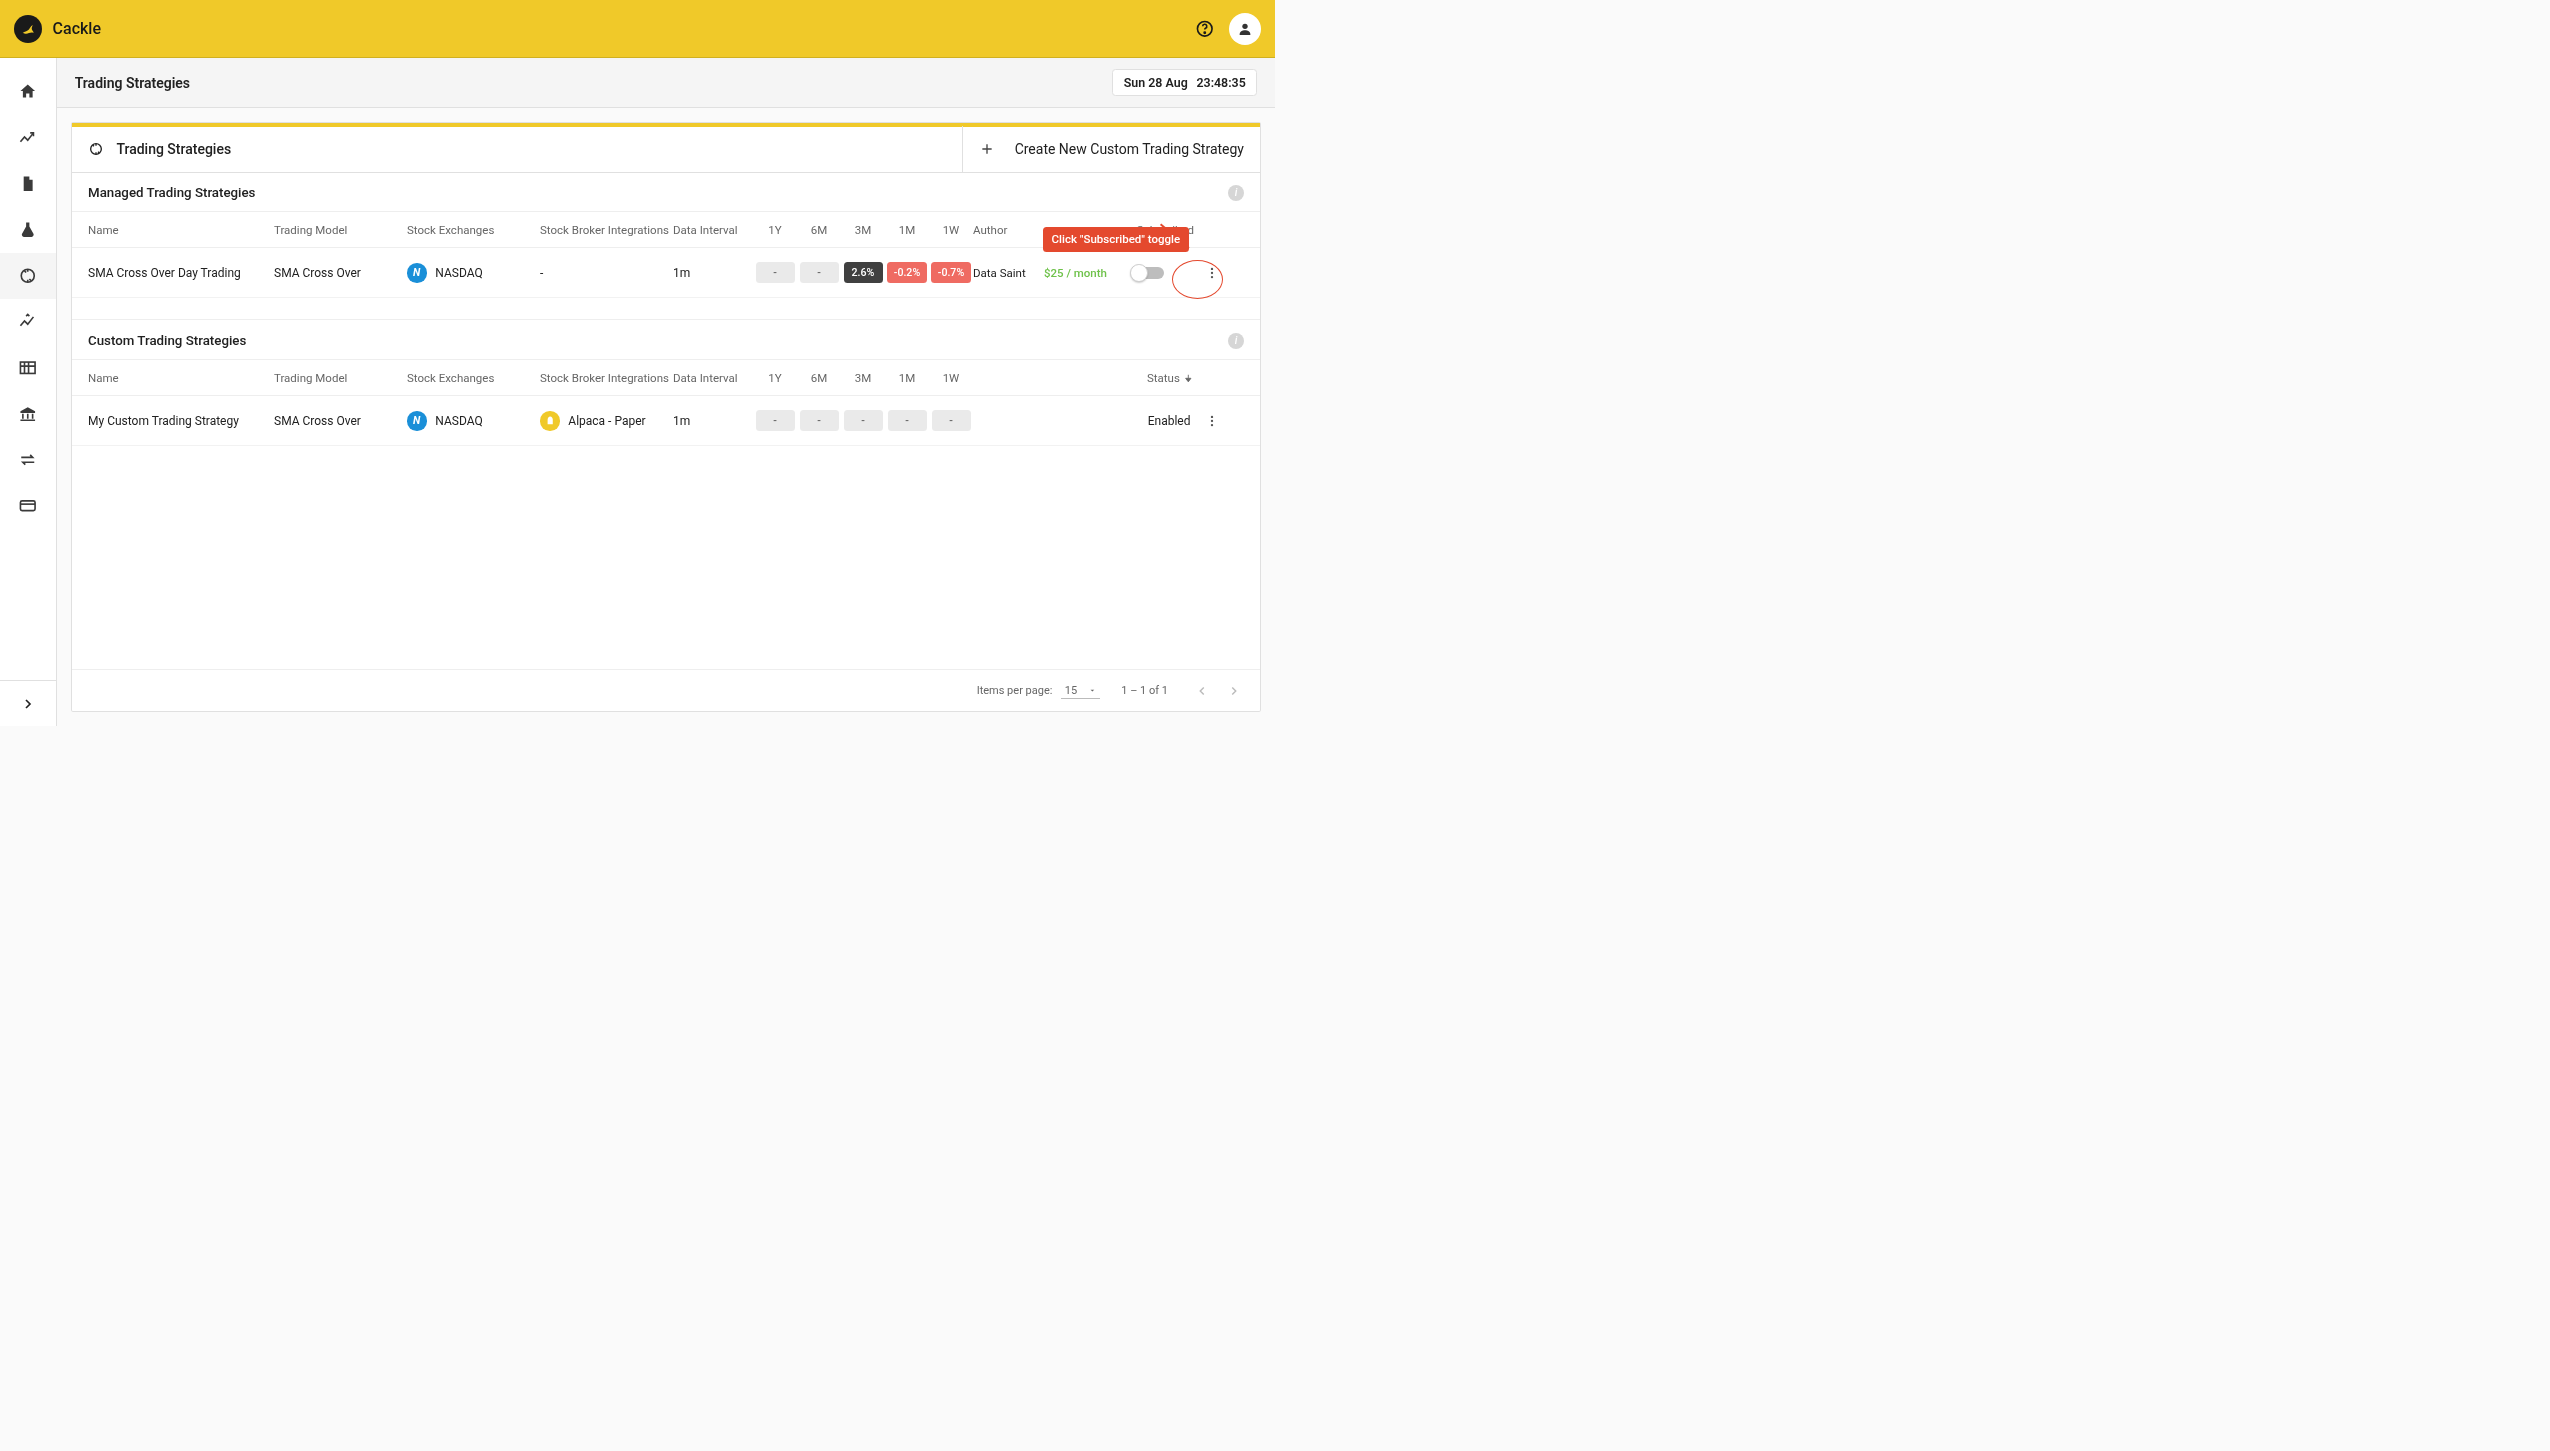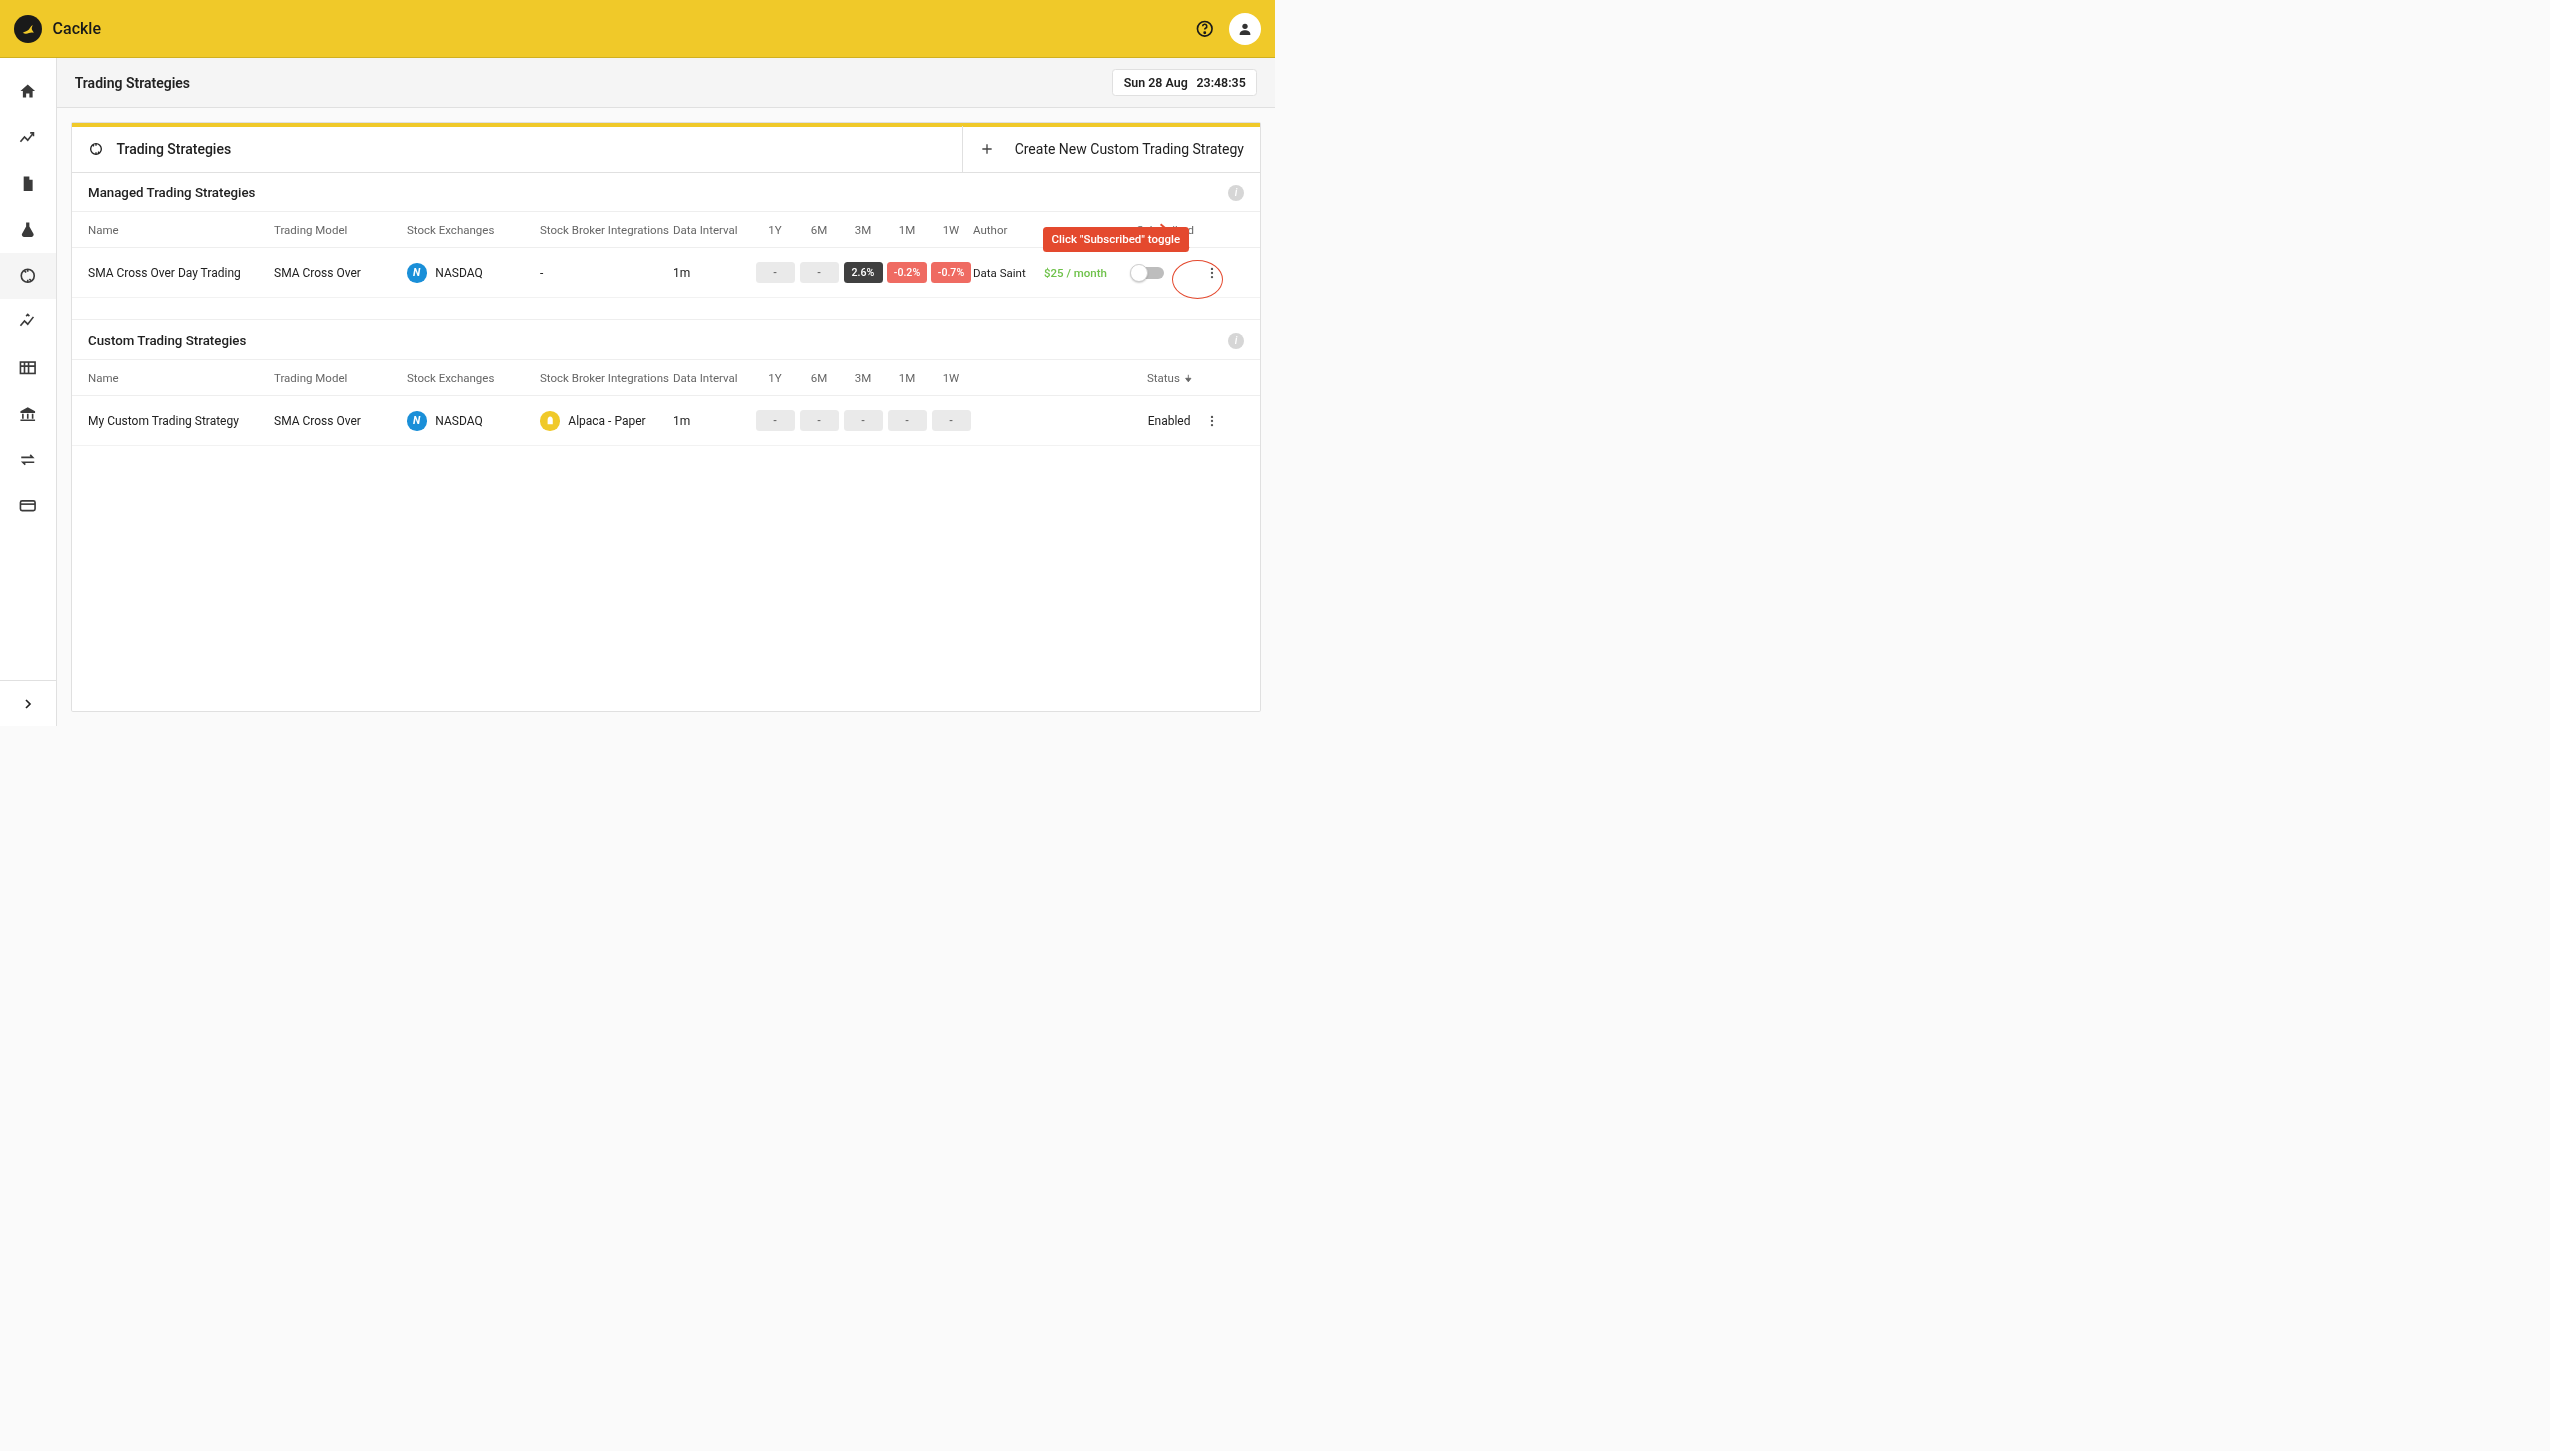--- a/index.html
+++ b/index.html
@@ -329,20 +329,44 @@
               <div class="kebab">
                 <svg width="14" height="14" viewBox="0 0 24 24" fill="currentColor">
                     <circle cx="12" cy="5" r="2"></circle>
                     <circle cx="12" cy="12" r="2"></circle>
                     <circle cx="12" cy="19" r="2"></circle>
                   </svg>
               </div>
             </div>
           </div>
 
+          <div class="paginator">
+            <div class="pg-size">
+              <span>Items per page:</span>
+              <div class="pg-select">
+                <span>15</span>
+                <svg width="8.8" height="8.8" viewBox="0 0 24 24" fill="#666">
+                    <path d="M7 10l5 5 5-5z"></path>
+                  </svg>
+              </div>
+            </div>
+            <span>1 – 1 of 1</span>
+            <div class="pg-nav">
+              <div class="pg-btn">
+                <svg width="14" height="14" viewBox="0 0 24 24" fill="none" stroke="currentColor" stroke-width="2.5">
+                    <path d="M15 6l-6 6 6 6"></path>
+                  </svg>
+              </div>
+              <div class="pg-btn">
+                <svg width="14" height="14" viewBox="0 0 24 24" fill="none" stroke="currentColor" stroke-width="2.5">
+                    <path d="M9 6l6 6-6 6"></path>
+                  </svg>
+              </div>
+            </div>
+          </div>
 
           <div class="callout" style="top:104px; right:71px;">
             <span>Click "Subscribed" toggle</span>
           </div>
           <div class="callout-line" style="top:124px; right:71px; width:37px; transform: rotate(40deg); transform-origin: right center;"></div>
           <div class="toggle-circle-annot" style="top:137px; right:37px; width:51px; height:39px;"></div>
 
         </div>
       </div>
     </div>

